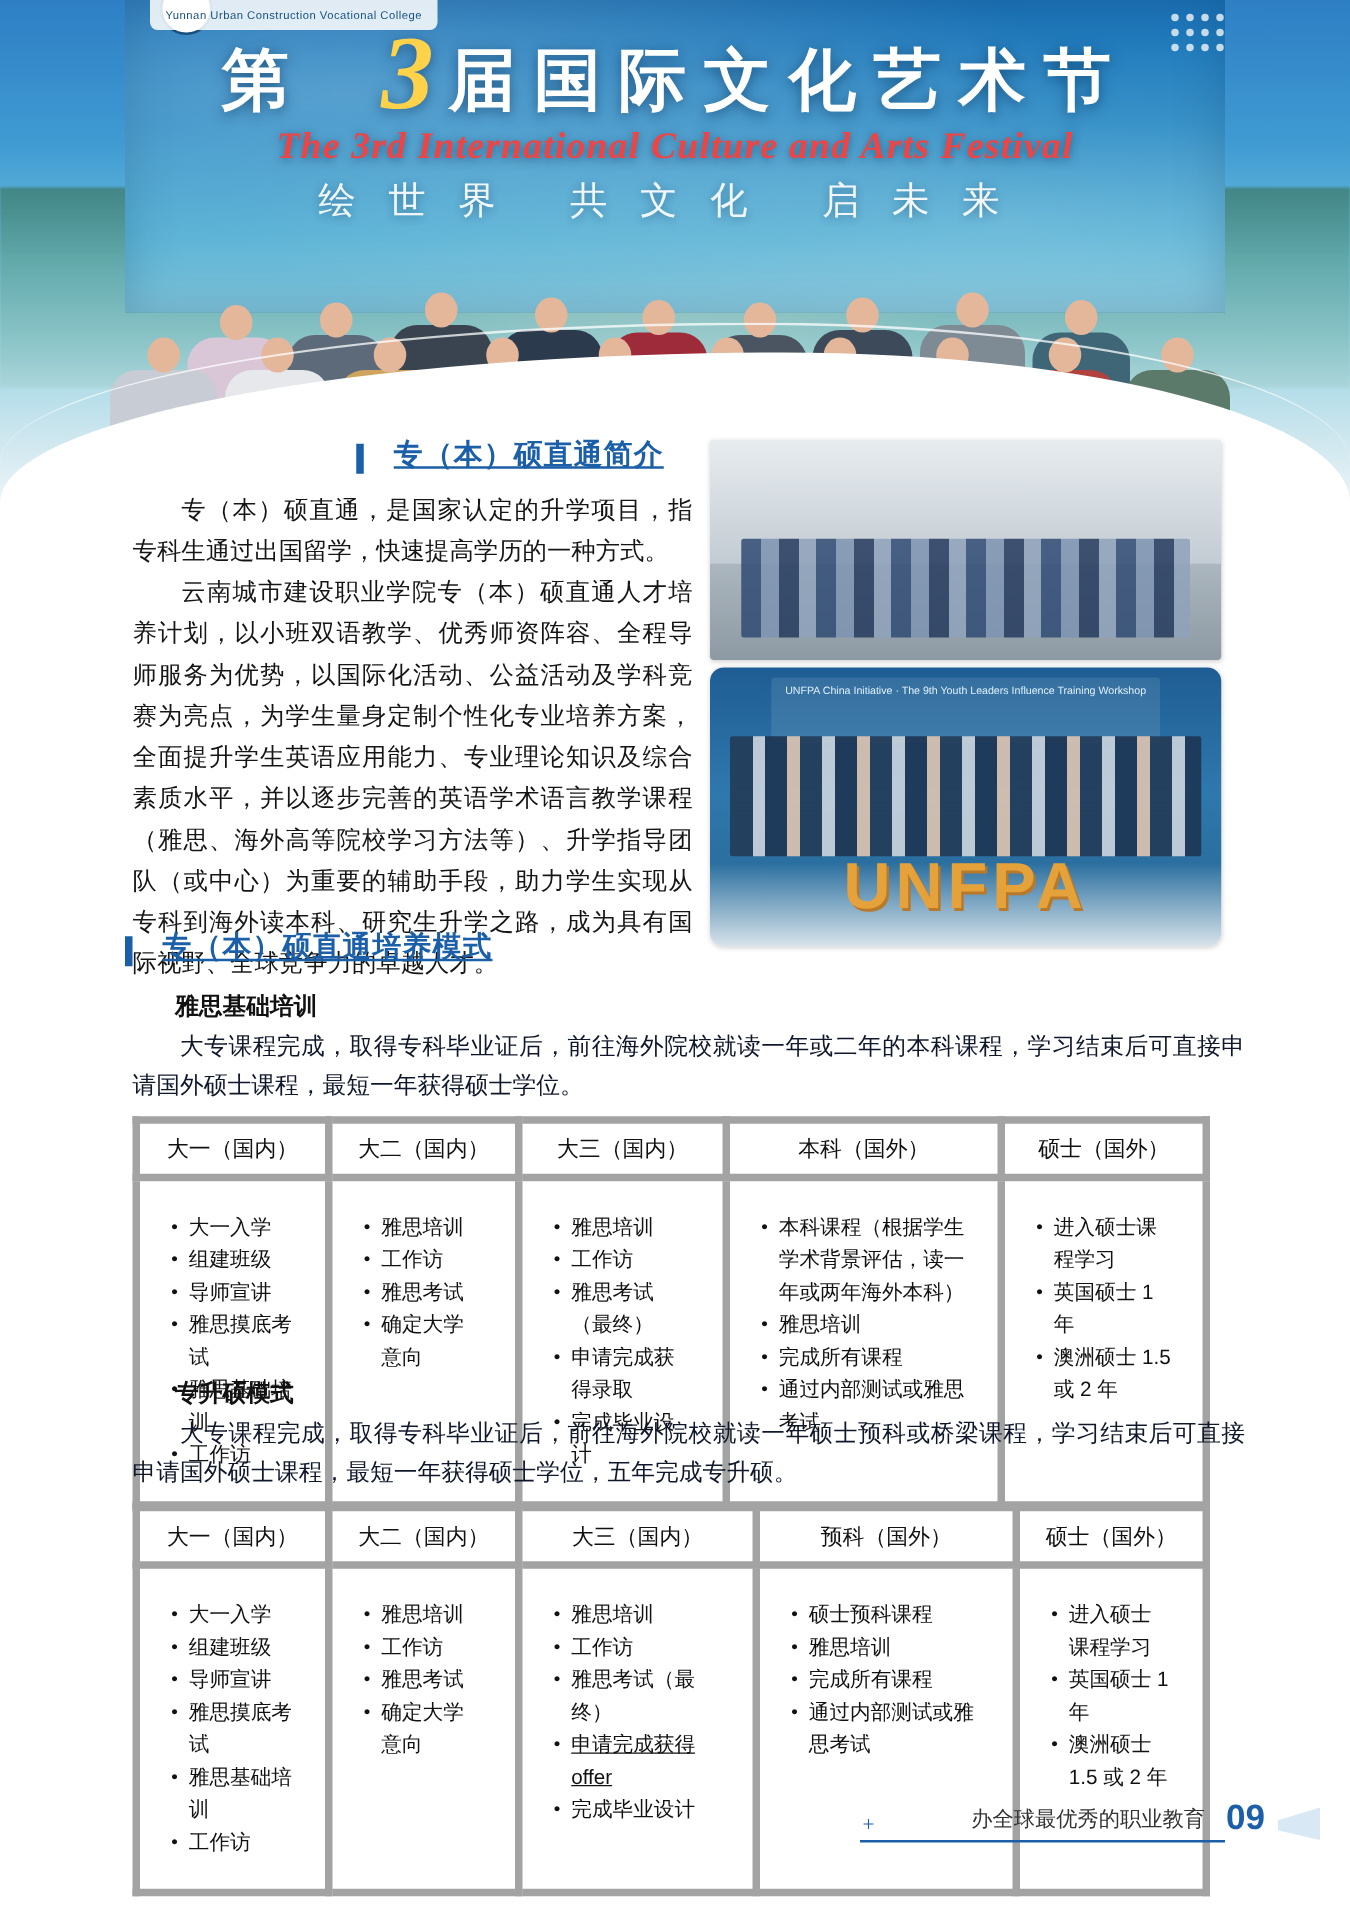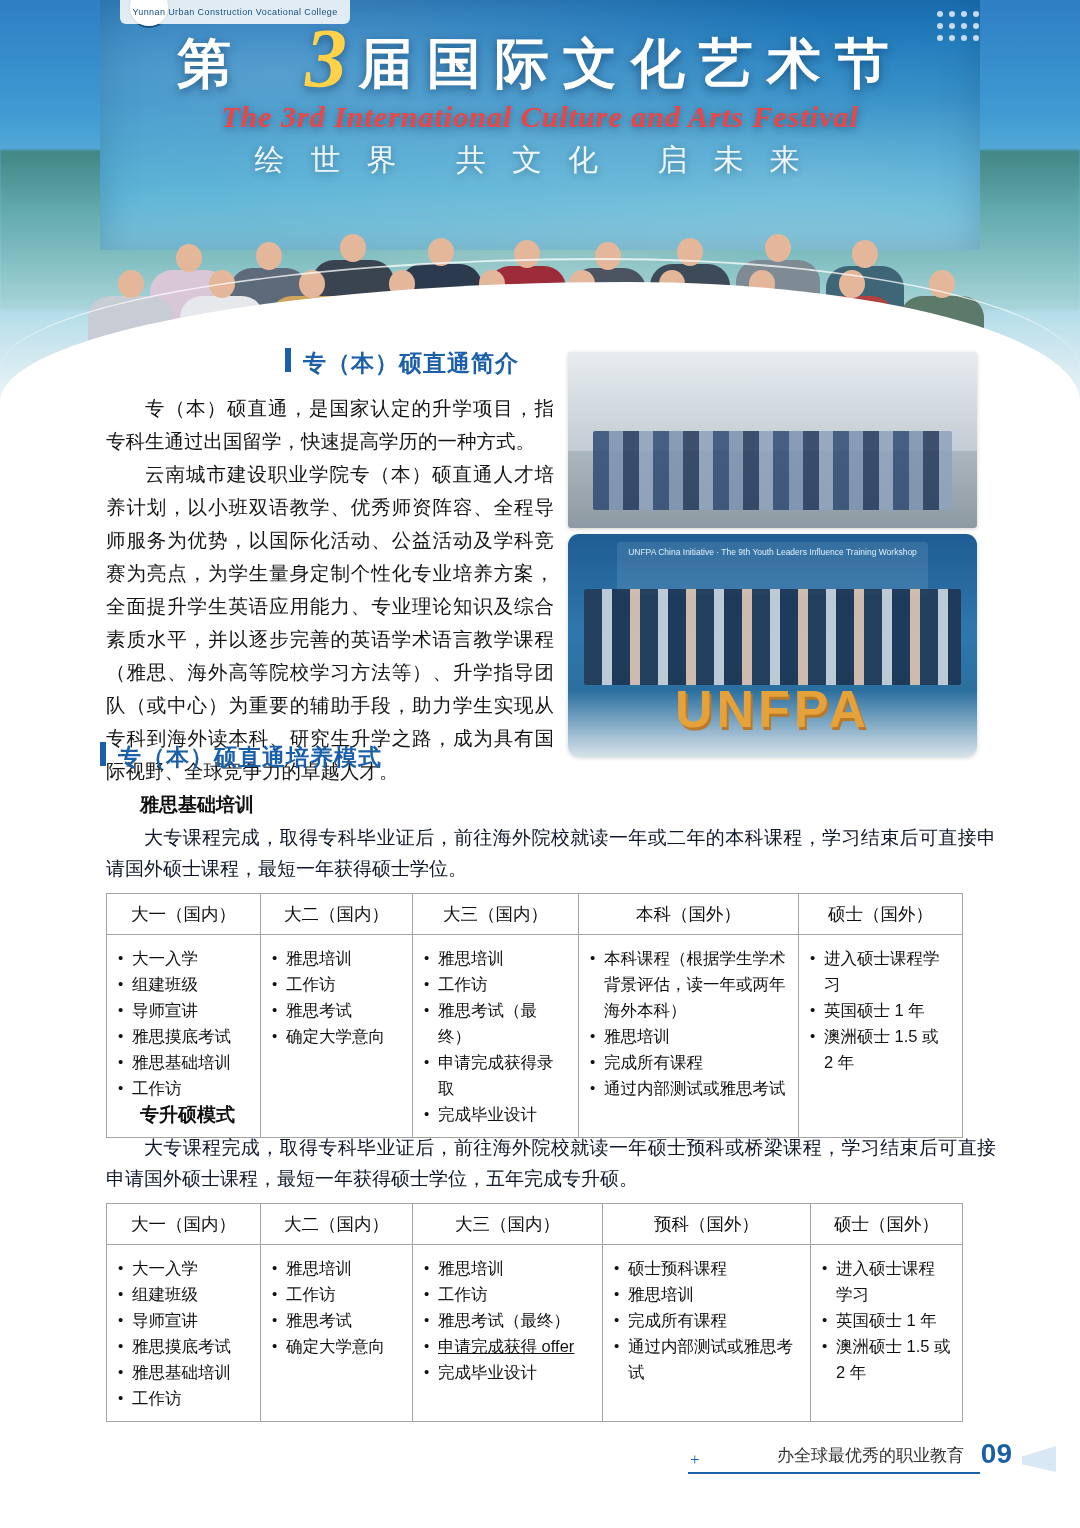--- a/index.html
+++ b/index.html
@@ -78,22 +78,22 @@
   }
   .hero-curve2{
     position:absolute;left:0;bottom:30px;width:1080px;height:110px;
     border-radius:56% 44% 0 0 / 100% 100% 0 0;
     border-top:2px solid rgba(255,255,255,.75);
   }
 
   
   .page{position:absolute;left:0;top:330px;width:1080px;}
   .sec-head{
-    display:flex;align-items:flex-start;gap:12px;
-    font-size:23px;font-weight:bold;color:#1b5fa8;letter-spacing:1px;
+    display:flex;align-items:flex-end;gap:24px;
+    font-size:23px;font-weight:bold;color:#1b5fa8;letter-spacing:1px;text-decoration:underline;
   }
   .sec-bar{display:inline-block;width:6px;height:24px;background:#1b5fa8;}
   .intro-head{position:absolute;left:285px;top:18px;width:280px;}
   .body-col{
     position:absolute;left:106px;top:62px;width:448px;
     font-size:19.5px;line-height:33px;color:#151515;text-align:justify;
   }
   .body-col p{margin:0;text-indent:2em;}
   .photo{
     position:absolute;border-radius:3px;overflow:hidden;
@@ -124,24 +124,24 @@
     background:repeating-linear-gradient(90deg,#223a55 0 18px,#cfd6dd 18px 28px,#1d3350 28px 46px,#e2c6b0 46px 56px);
     opacity:.88;border-radius:2px;
   }
 
   .mode-head{position:absolute;left:100px;top:412px;}
   .sub-h{font-family:"Liberation Sans",sans-serif;font-weight:bold;font-size:19px;color:#111;}
   .para{font-size:19px;line-height:31px;text-align:justify;color:#0f172a;}
   .para.indent{text-indent:2em;}
 
   table{border-collapse:collapse;width:856px;table-layout:fixed;}
-  td,th{border:1px solid #a3a3a3;vertical-align:top;padding:8px 9px;
+  td,th{border:6px solid #a3a3a3;vertical-align:top;padding:8px 9px;
     font-size:16.5px;line-height:26px;color:#111;font-family:"Liberation Sans",sans-serif;}
   th{text-align:center;font-weight:normal;font-size:17.5px;padding:7px 4px;}
-  td ul{margin:2px;padding:0;list-style:none;}
+  td ul{margin:16px;padding:0;list-style:none;}
   td li{position:relative;padding-left:14px;}
   td li:before{content:"•";position:absolute;left:0;top:0;font-size:15px;}
   .cell-link{color:#111;text-decoration:underline;}
 
   
   .footer{position:absolute;left:0;bottom:42px;width:1080px;height:40px;}
   .footer-line{position:absolute;left:688px;top:26px;width:292px;height:2px;background:#1b5fa8;}
   .footer-text{position:absolute;right:116px;top:-2px;font-size:17px;color:#333;
     font-family:"Liberation Sans",sans-serif;}
   .footer-cross{position:absolute;left:690px;top:4px;font-size:17px;color:#1b5fa8;}

